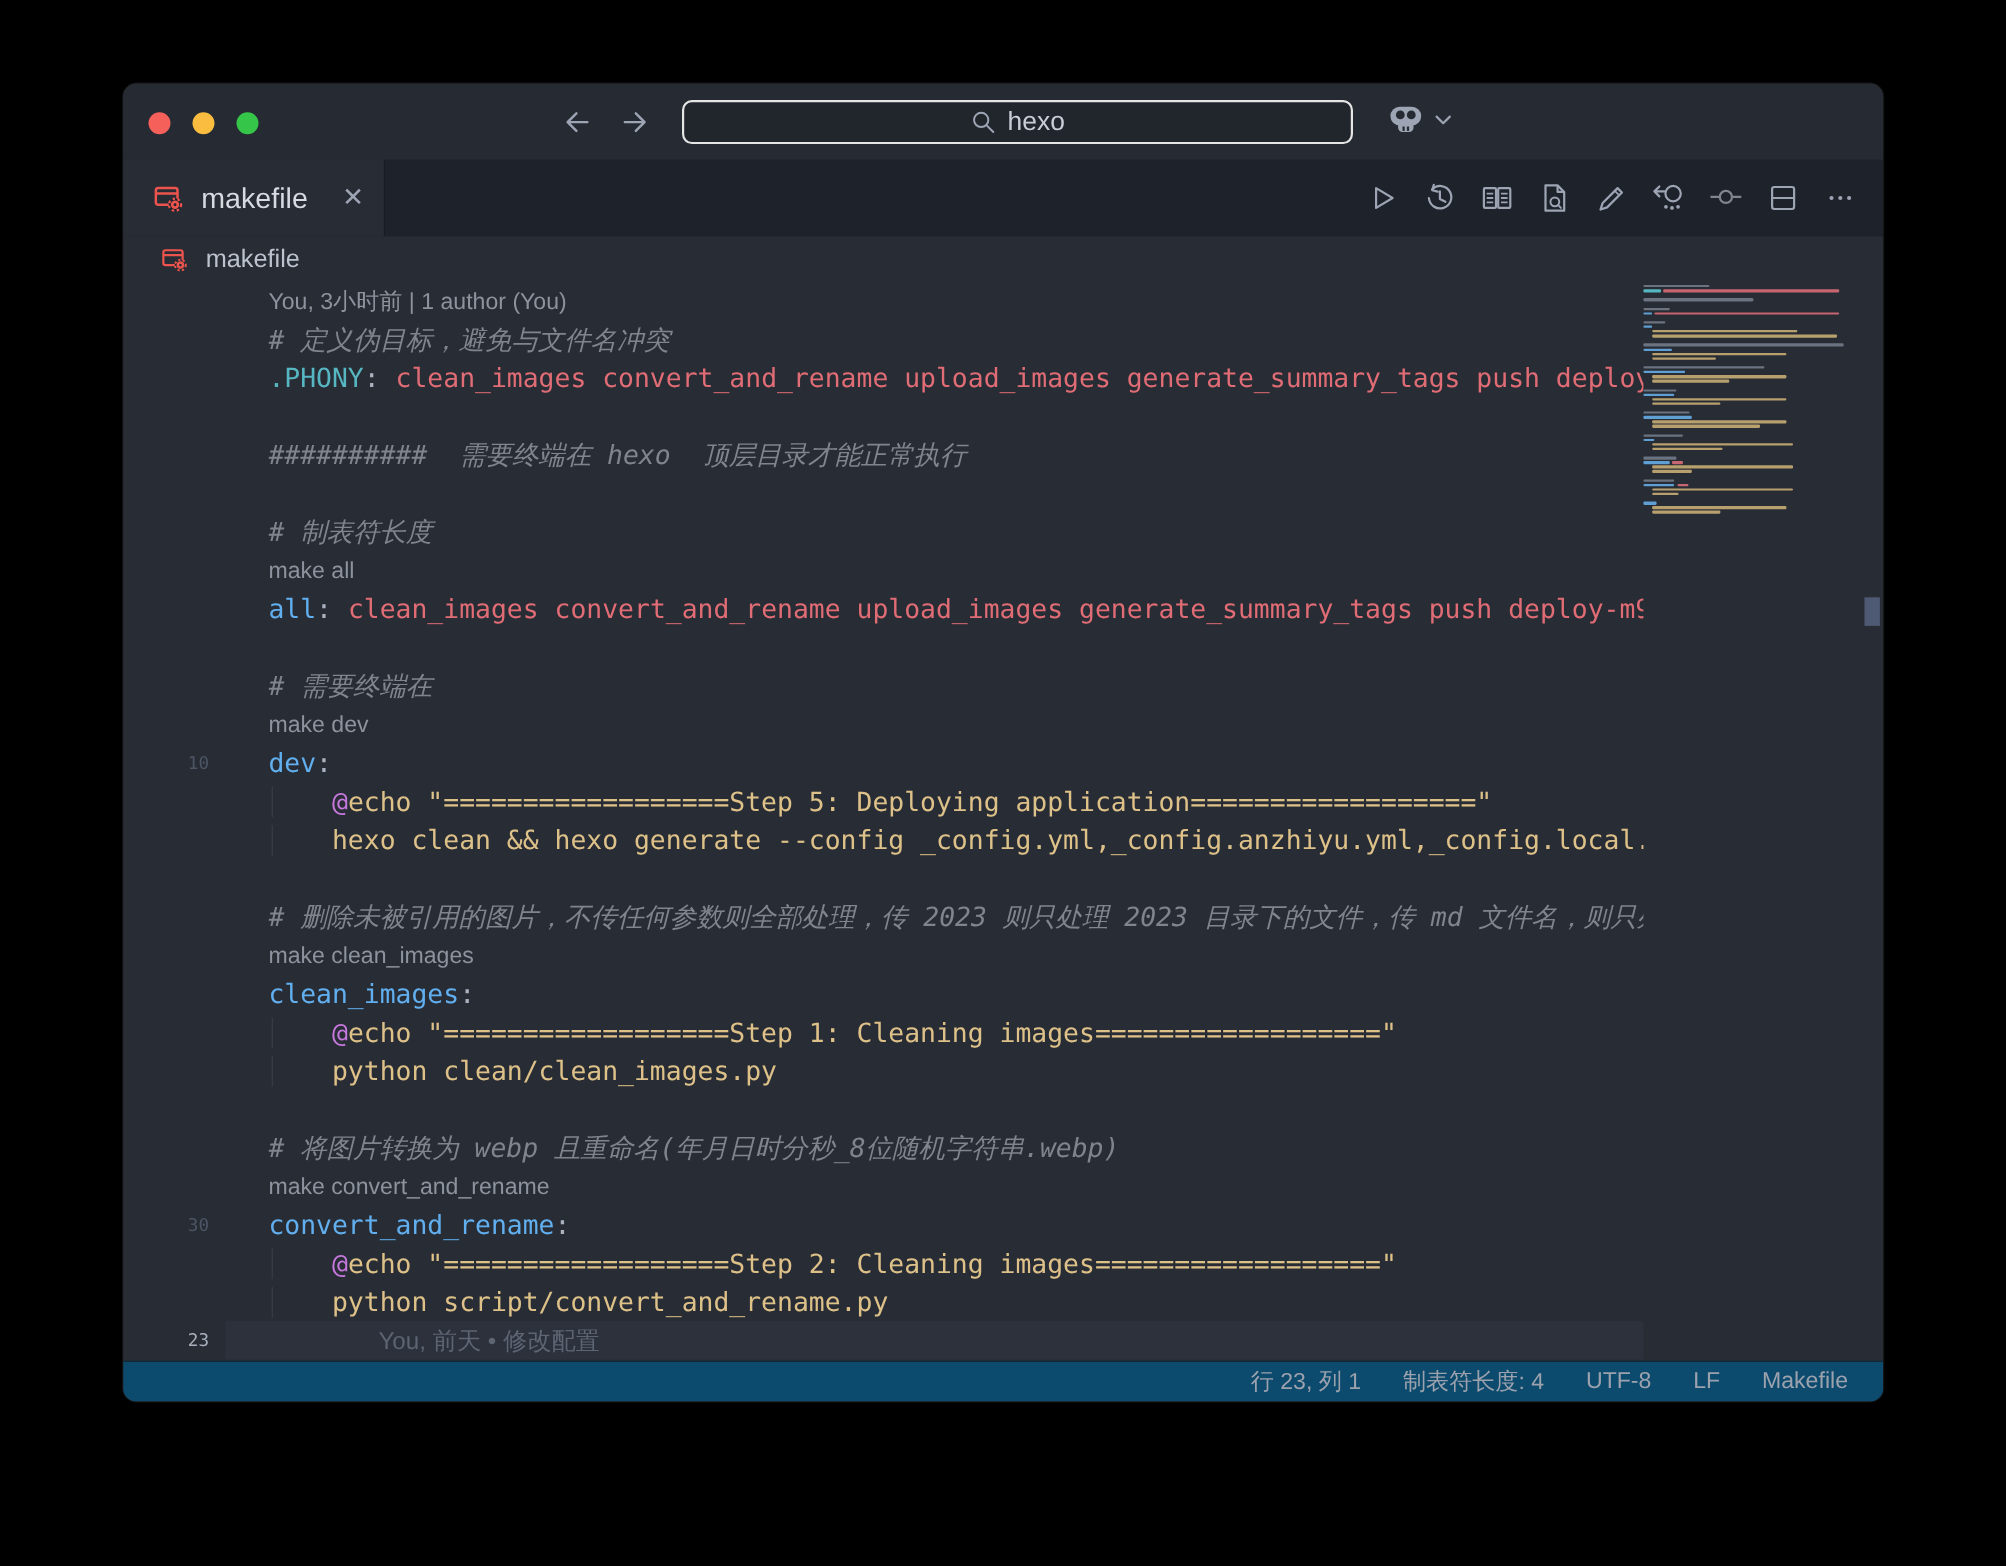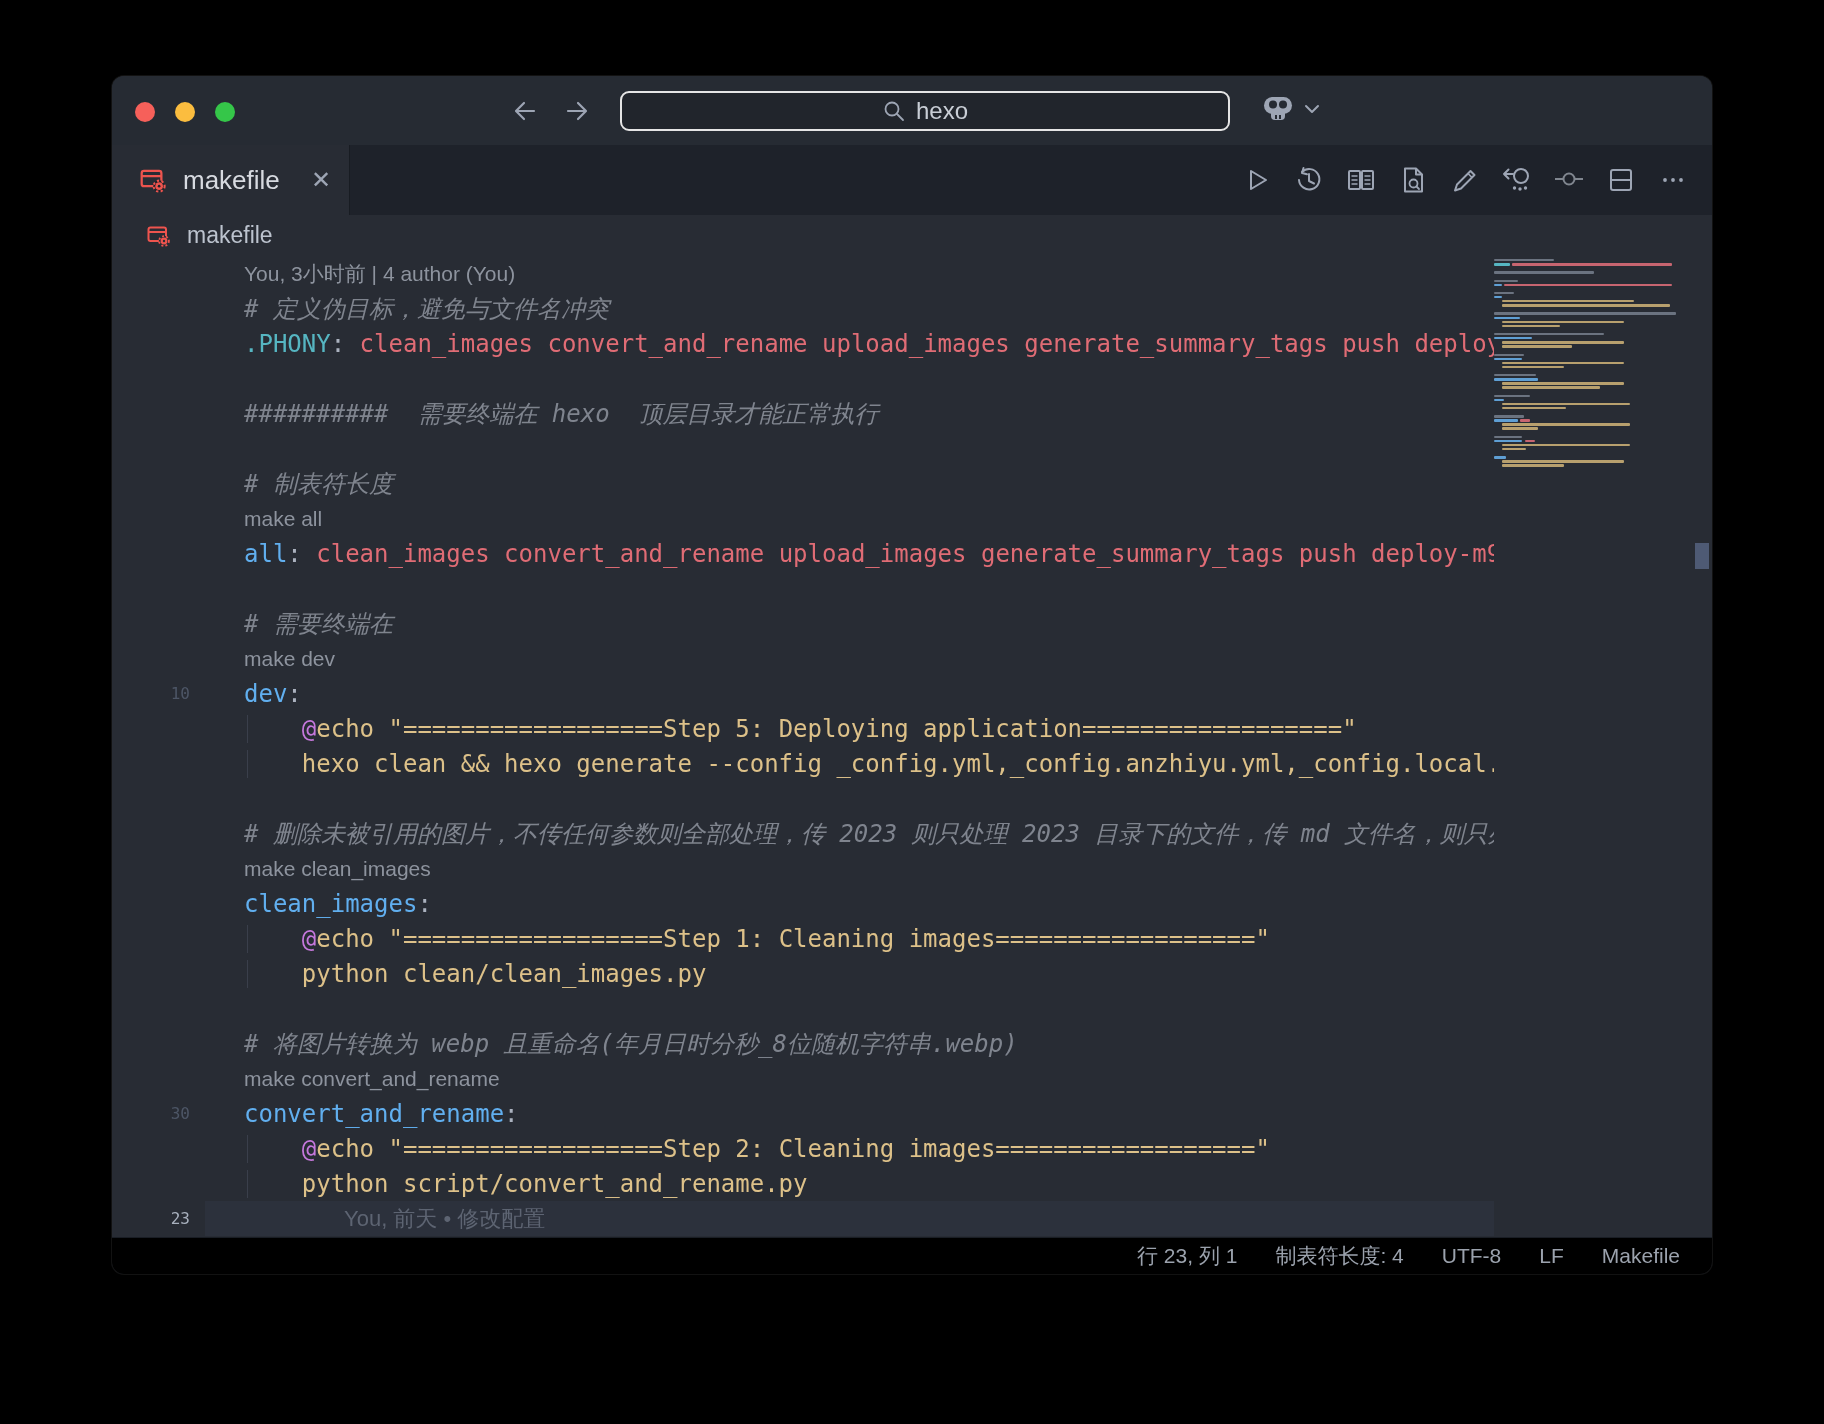--- a/index.html
+++ b/index.html
@@ -60,21 +60,21 @@
 
   
   .minimap { position:absolute; left:1382px; top:2px; width:200px; }
   .mrow { position:relative; height:4.12px; }
   .mbar { position:absolute; top:1px; height:2.4px; border-radius:1px; }
   .m-gray { background:#6b7380; } .m-red { background:#c76570; } .m-blue { background:#5f9fd4; }
   .m-yellow { background:#b8a06e; } .m-cyan { background:#56b6c2; }
   .overview-dec { position:absolute; left:1583px; top:287px; width:14px; height:26px; background:#4e5a74; }
 
   
-  .statusbar { height:37px; background:#000000; border-top:1px solid #1a1e25;
+  .statusbar { height:37px; background:#0c4a6e; border-top:1px solid #1a1e25;
                display:flex; align-items:center; justify-content:flex-end; gap:38px;
                padding-right:32px; color:#9ba2ad; font-size:21px;padding-left:48px; }
   svg { display:block; }
 </style>
 </head>
 <body>
 
 <div class="stage">
   <div class="window">
 
@@ -239,21 +239,21 @@
           <circle cx="17" cy="17" r="1.2" fill="#282c34"></circle>
         </svg>
       </span>
       <span class="bc-label">makefile</span>
     </div>
 
     <div class="code-area">
       <div class="lines" id="code-lines">
           <div class="line">
             <div class="gutter"></div>
-            <div class="content sans">You, 3小时前 | 4 author (You)</div>
+            <div class="content sans">You, 3小时前 | 1 author (You)</div>
           </div>
           <div class="line">
             <div class="gutter"></div>
             <div class="content"><span class="c-comment"># 定义伪目标，避免与文件名冲突</span></div>
           </div>
           <div class="line">
             <div class="gutter"></div>
             <div class="content"><span class="c-cyan">.PHONY</span><span class="c-plain">:</span><span class="c-red"> clean_images convert_and_rename upload_images generate_summary_tags push deploy-m92u</span></div>
           </div>
           <div class="line">

